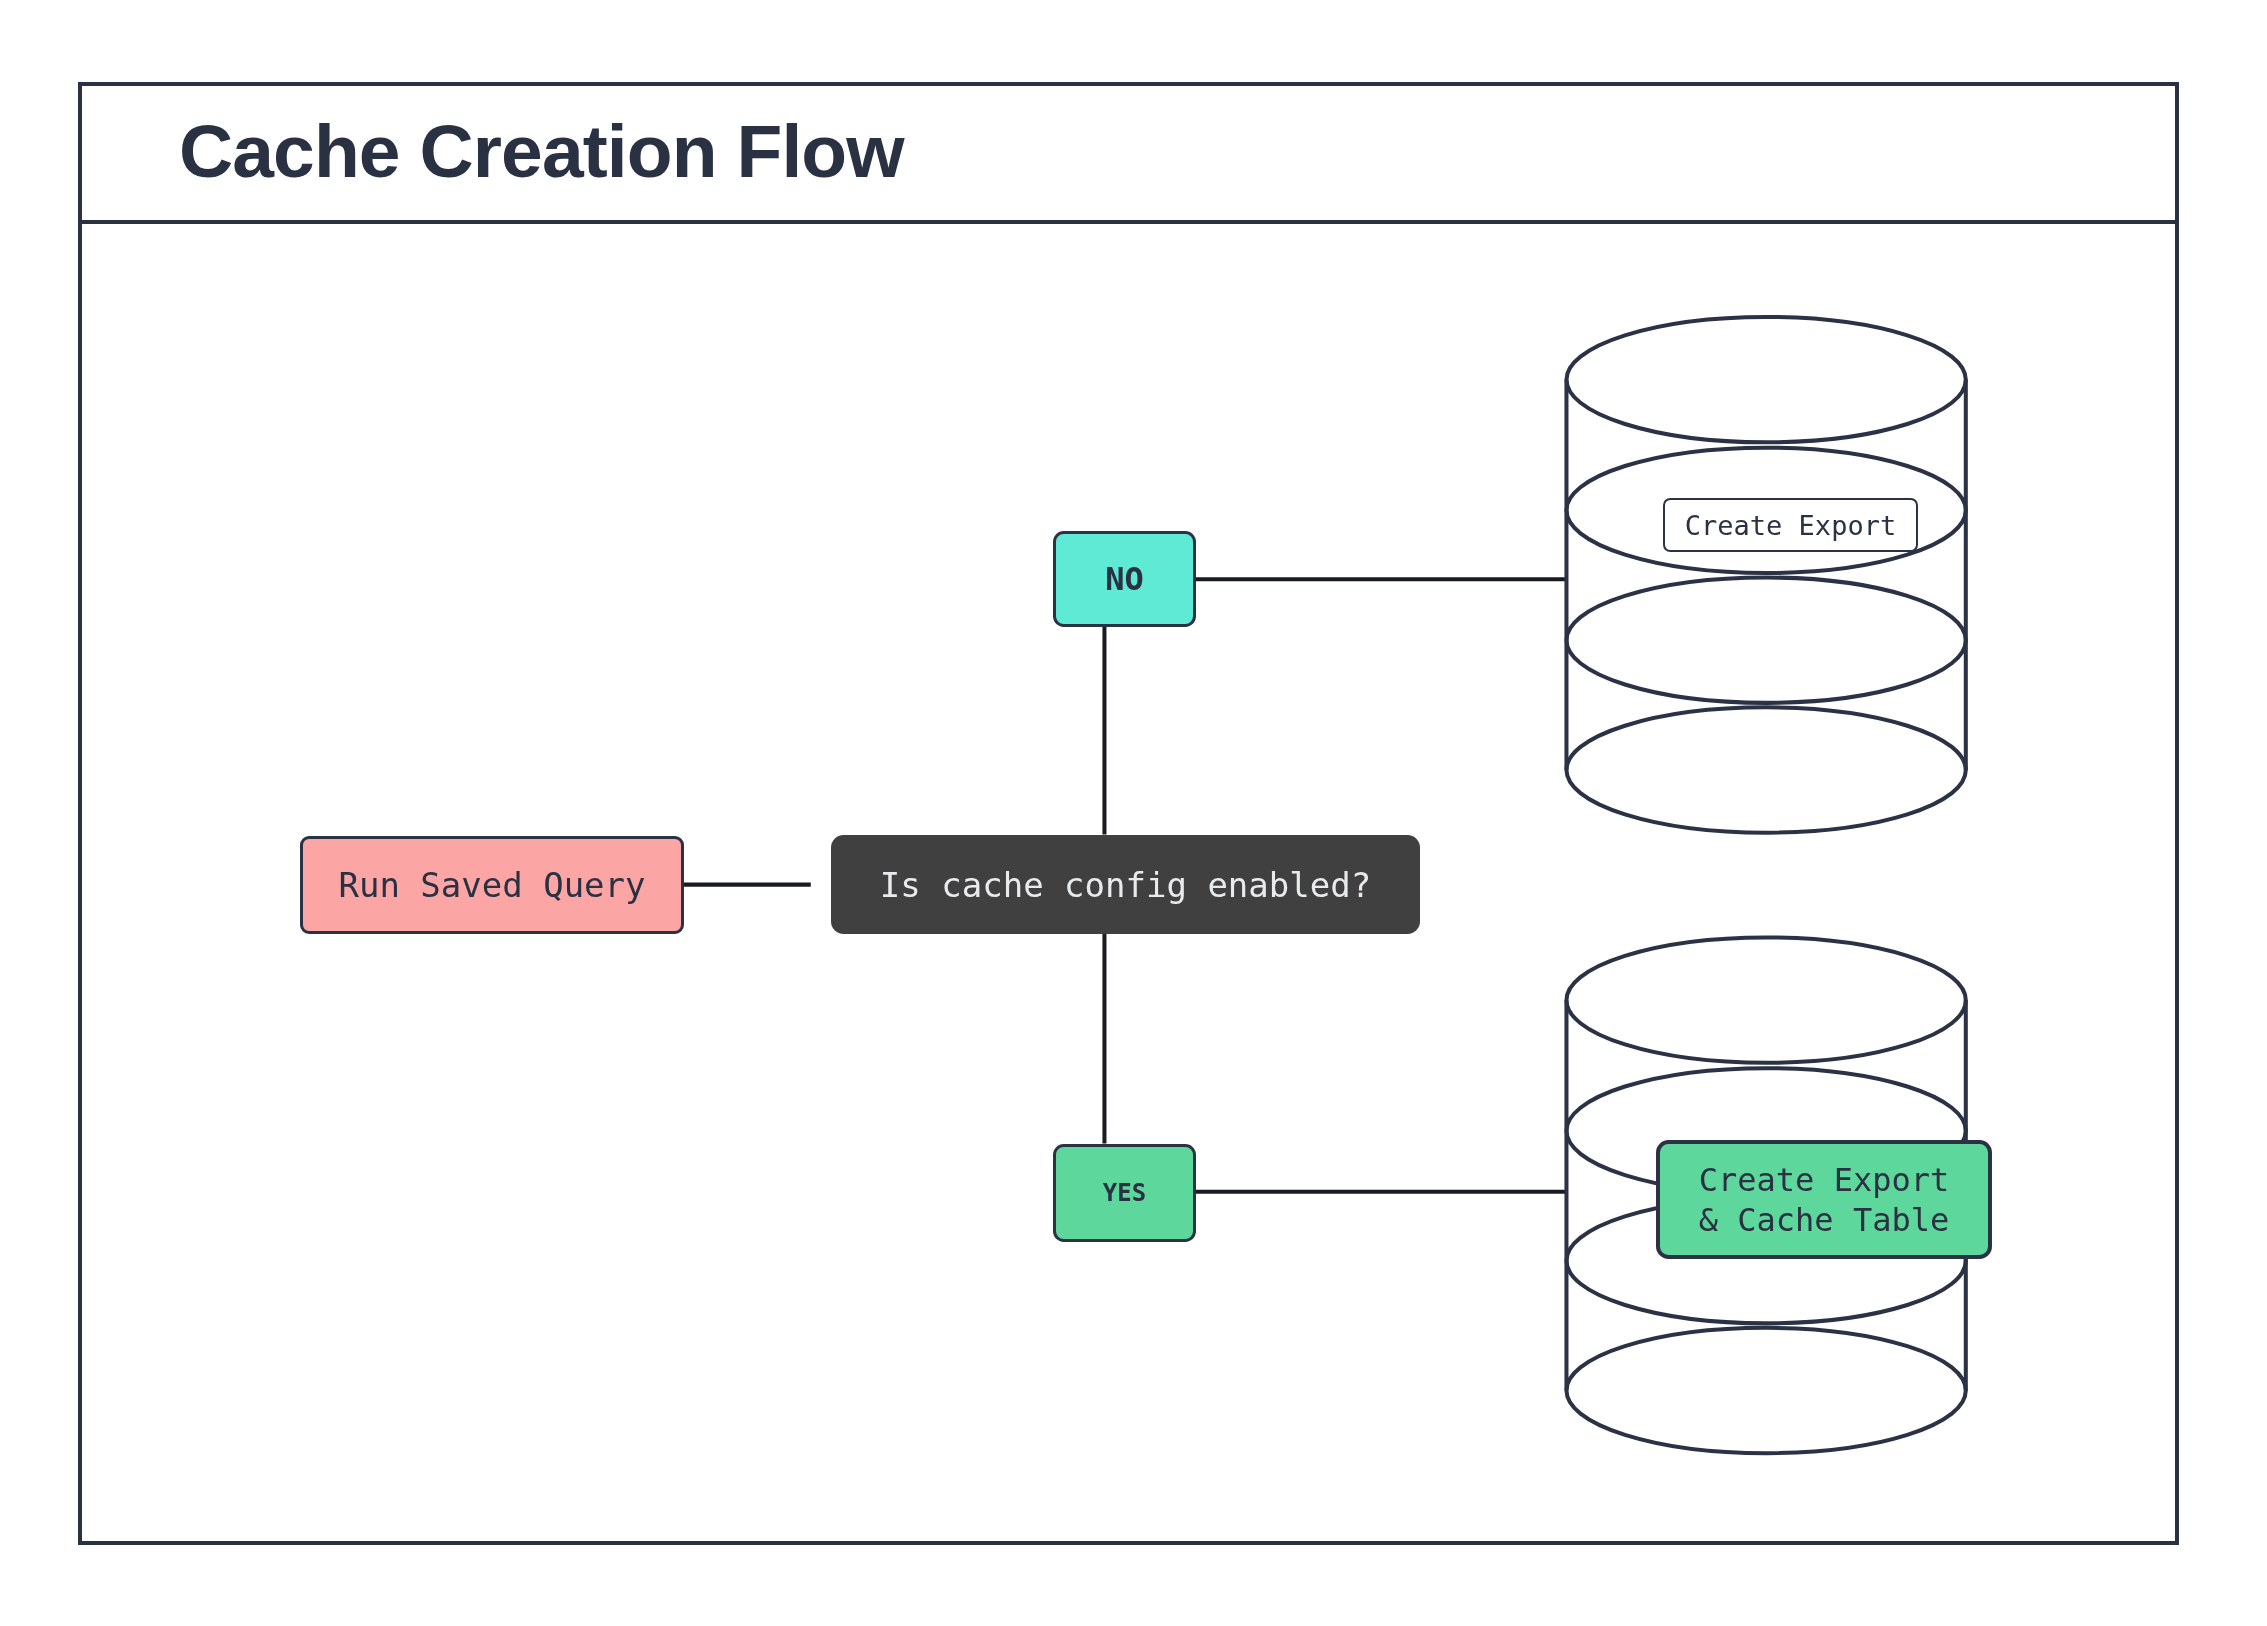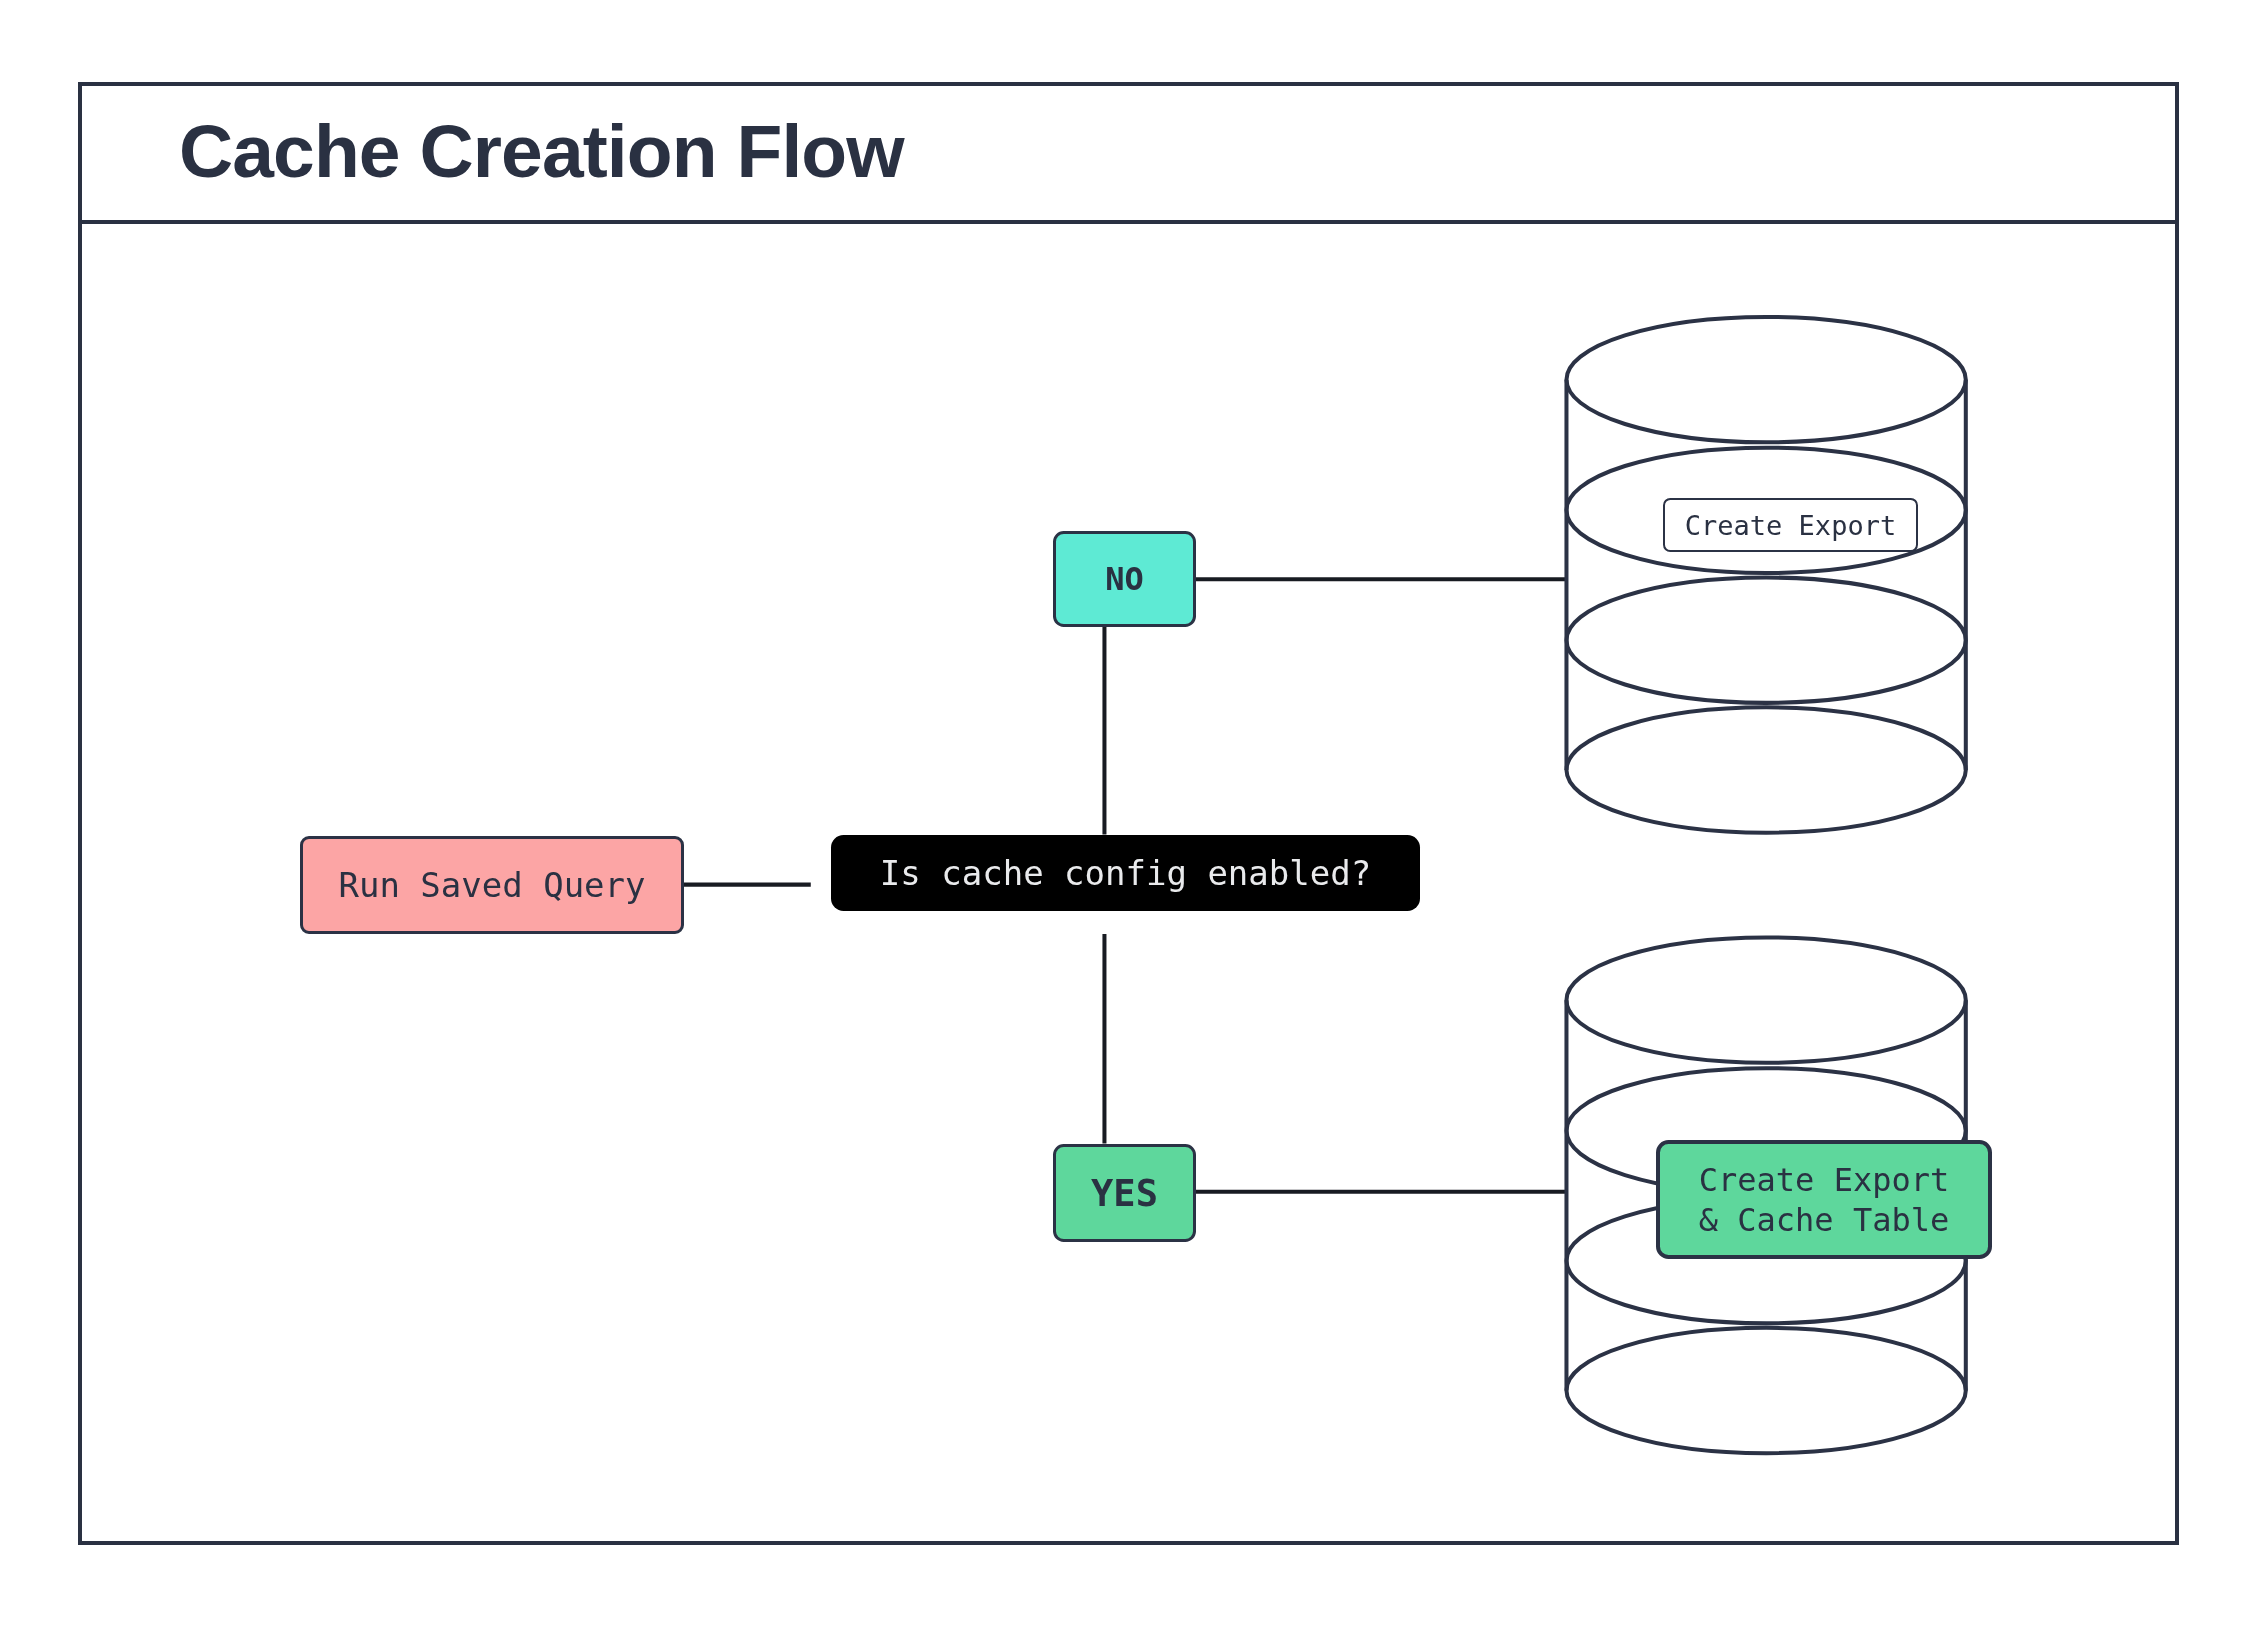--- a/index.html
+++ b/index.html
@@ -61,40 +61,40 @@
     margin-left: 20px;
   }
   .node-start {
     left: 280px; top: 836px; width: 384px; height: 98px;
     background: #fca5a5;
     border: 3.6px solid #2b3245;
     border-radius: 9px;
     font-size: 34px;
   }
   .node-decision {
-    left: 811px; top: 835px; width: 589px; height: 76px;
-    background: #000000;
+    left: 811px; top: 835px; width: 589px; height: 99px;
+    background: #404040;
     border-radius: 12.5px;
     color: #e9eaec;
     font-size: 34px;
   }
   .node-no {
     left: 1033px; top: 531px; width: 143px; height: 96px;
     background: #5eead4;
     border: 3.6px solid #2b3245;
     border-radius: 10.7px;
     font-size: 32px;
     font-weight: 700;
   }
   .node-yes {
     left: 1033px; top: 1144px; width: 143px; height: 98px;
     background: #5ed79c;
     border: 3.6px solid #2b3245;
     border-radius: 10.7px;
-    font-size: 37px;
+    font-size: 24px;
     font-weight: 700;
   }
   .label-export {
     left: 1643px; top: 498px; width: 255px; height: 54px;
     background: #ffffff;
     border: 2.7px solid #2b3245;
     border-radius: 7.2px;
     font-size: 27px;
   }
   .label-export-cache {

